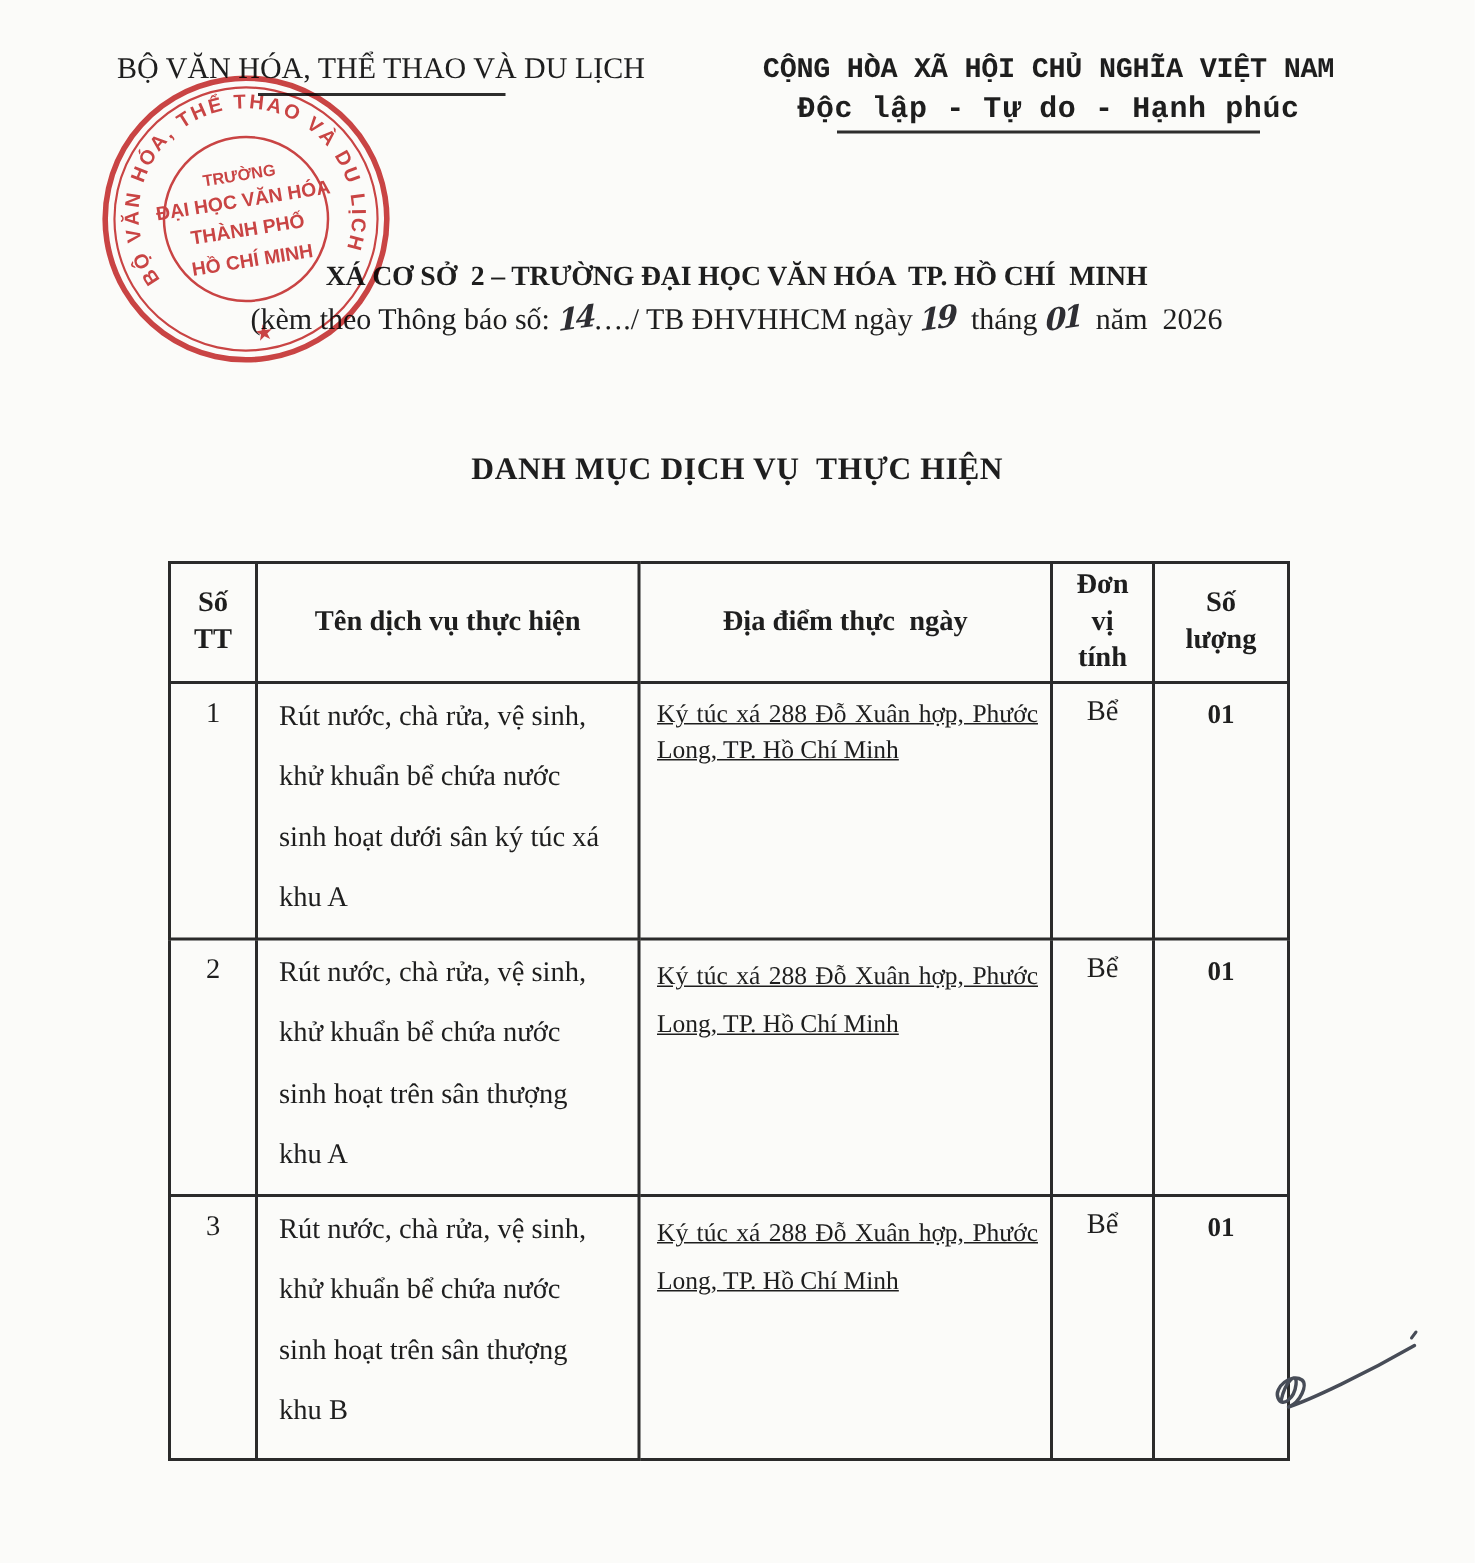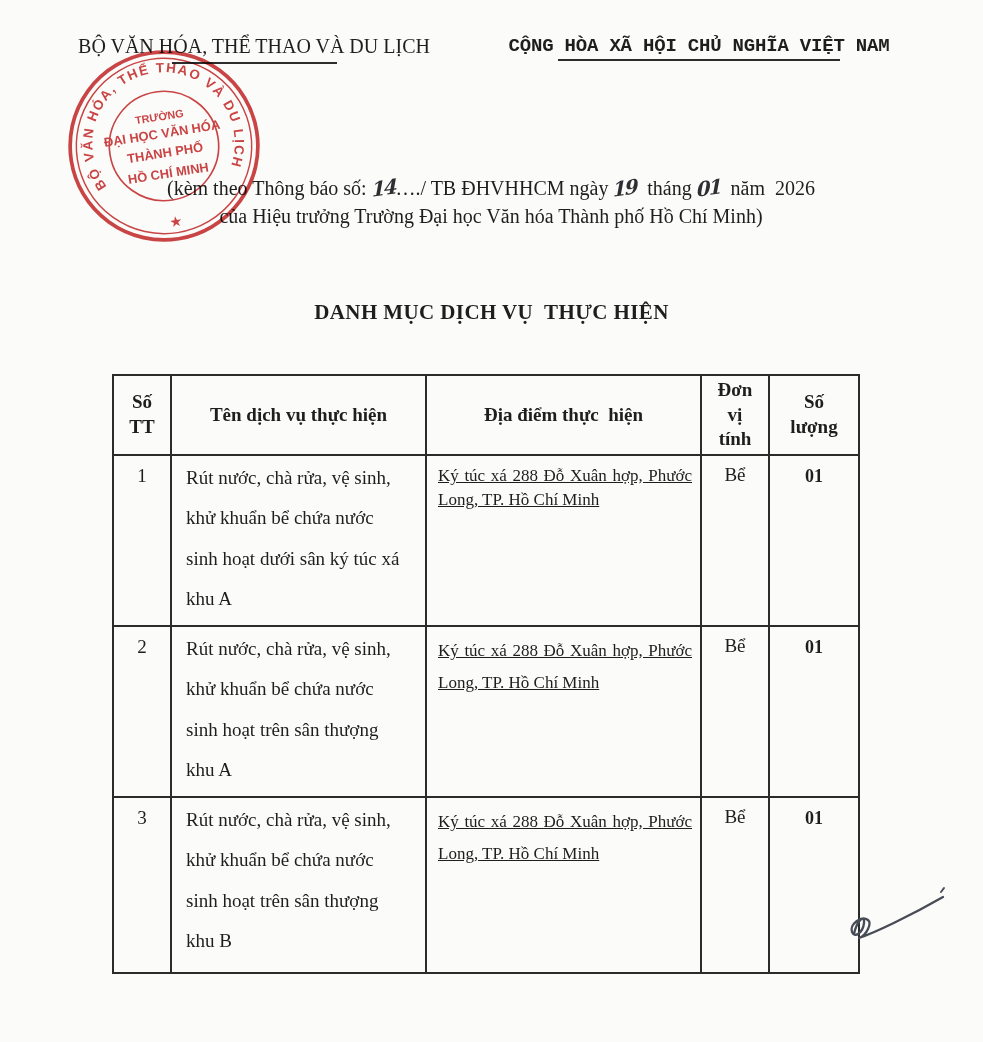--- a/index.html
+++ b/index.html
@@ -72,20 +72,21 @@
 </head>
 <body>
 
 <div class="header-left">
   <div class="hl1 pre">BỘ VĂN HÓA, THỂ THAO VÀ DU LỊCH</div>
   <div class="hl-rule"></div>
 </div>
 
 <div class="header-right">
   <div class="hr1 pre">CỘNG HÒA XÃ HỘI CHỦ NGHĨA VIỆT NAM</div>
+  <div class="hr2 pre">Độc lập - Tự do - Hạnh phúc</div>
   <div class="hr-rule"></div>
 </div>
 
 <svg class="stamp" viewBox="0 0 190 190">
   <circle cx="95" cy="95" r="91" fill="none" stroke="#c62b2b" stroke-width="3.6"></circle>
   <circle cx="95" cy="95" r="85" fill="none" stroke="#c62b2b" stroke-width="1.4"></circle>
   <circle cx="95" cy="95" r="53" fill="none" stroke="#c62b2b" stroke-width="1.6"></circle>
   <defs>
     <path id="ringpath" d="M 46,141 A 69,69 0 1 1 144,141" fill="none"></path>
   </defs>
@@ -93,39 +94,39 @@
     <textPath href="#ringpath" startOffset="50%" text-anchor="middle">BỘ VĂN HÓA, THỂ THAO VÀ DU LỊCH</textPath>
   </text>
   <text x="95" y="70" text-anchor="middle" font-size="10.5">TRƯỜNG</text>
   <text x="95" y="87" text-anchor="middle" font-size="12.5">ĐẠI HỌC VĂN HÓA</text>
   <text x="95" y="106" text-anchor="middle" font-size="12.5">THÀNH PHỐ</text>
   <text x="95" y="126" text-anchor="middle" font-size="12.5">HỒ CHÍ MINH</text>
   <text x="95" y="174" text-anchor="middle" font-size="14">★</text>
 </svg>
 
 <div class="doc-title">
+  <div class="t-main pre">XÁ CƠ SỞ  2 – TRƯỜNG ĐẠI HỌC VĂN HÓA  TP. HỒ CHÍ  MINH</div>
   <div class="t-sub pre"><span>(kèm theo Thông báo số: </span><span class="hw">14</span><span>…./ TB ĐHVHHCM ngày </span><span class="hw">19</span><span>  tháng </span><span class="hw">01</span><span>  năm  2026</span></div>
-  <div class="t-sub pre">của Hiệu trưởng Trường Đại học Văn hóa Thành phố Hồ Chí Minh)</div>
 </div>
 
 <div class="section-title pre">DANH MỤC DỊCH VỤ  THỰC HIỆN</div>
 
 <table class="list">
   <colgroup>
     <col style="width:58px">
       <col style="width:255px">
       <col style="width:275px">
       <col style="width:68px">
       <col style="width:90px">
   </colgroup>
   <thead>
     <tr>
       <th>Số TT</th>
       <th>Tên dịch vụ thực hiện</th>
-      <th>Địa điểm thực  hiện</th>
+      <th>Địa điểm thực  ngày</th>
       <th>Đơn vị tính</th>
       <th>Số lượng</th>
     </tr>
   </thead>
   <tbody>
     <tr class="r1">
       <td class="stt">1</td>
       <td class="svc">Rút nước, chà rửa, vệ sinh, khử khuẩn bể chứa nước sinh hoạt dưới sân ký túc xá khu A</td>
       <td class="loc">Ký túc xá 288 Đỗ Xuân hợp, Phước Long, TP. Hồ Chí Minh</td>
       <td class="unit">Bể</td>

